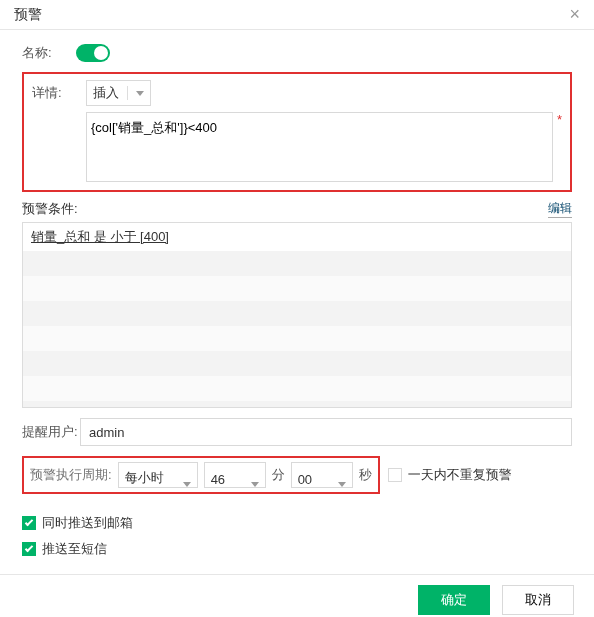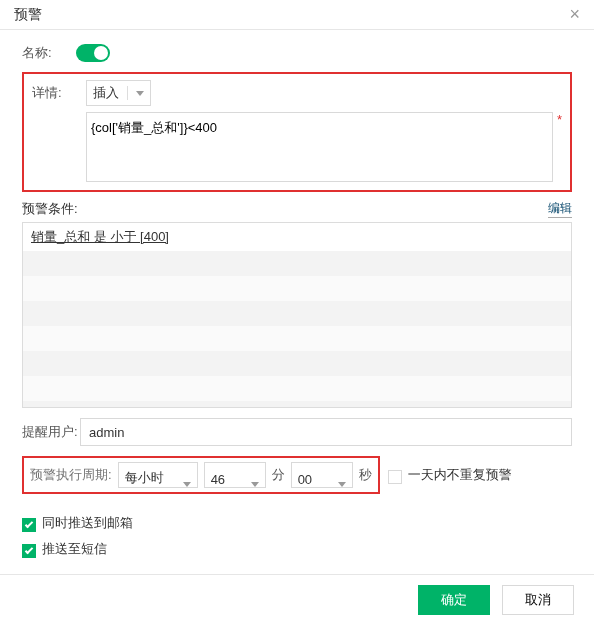--- a/index.html
+++ b/index.html
@@ -67,21 +67,21 @@
     .cond-row:nth-child(even) { background: #f3f3f3; }
     .cond-row.first { background: #fff; text-decoration: underline; }
     .select-box {
       height: 26px; border: 1px solid #d9d9d9; display: inline-flex; align-items: flex-end;
       justify-content: space-between; padding: 0 6px; cursor: pointer; background: #fff;
       min-width: 62px;
     }
     .select-box.wide { min-width: 80px; }
     .period-label { color: #737373; }
     .period-wrap { display: flex; align-items: center; gap: 8px; margin-bottom: 10px; flex-wrap: nowrap; }
-    .checkbox-row { display: flex; align-items: flex-end; gap: 6px; margin-bottom: 8px; cursor: pointer; }
+    .checkbox-row { display: flex; align-items: center; gap: 6px; margin-bottom: 8px; cursor: pointer; }
     .checkbox {
       width: 14px; height: 14px; border: 1px solid #d9d9d9; display: inline-flex;
       align-items: center; justify-content: center; flex-shrink: 0;
     }
     .checkbox.checked { background: #00b368; border-color: #00b368; }
     .checkmark {
       width: 8px; height: 4px; border-left: 2px solid #fff; border-bottom: 2px solid #fff;
       transform: rotate(-45deg); margin-top: -2px;
     }
     .dialog-footer {

